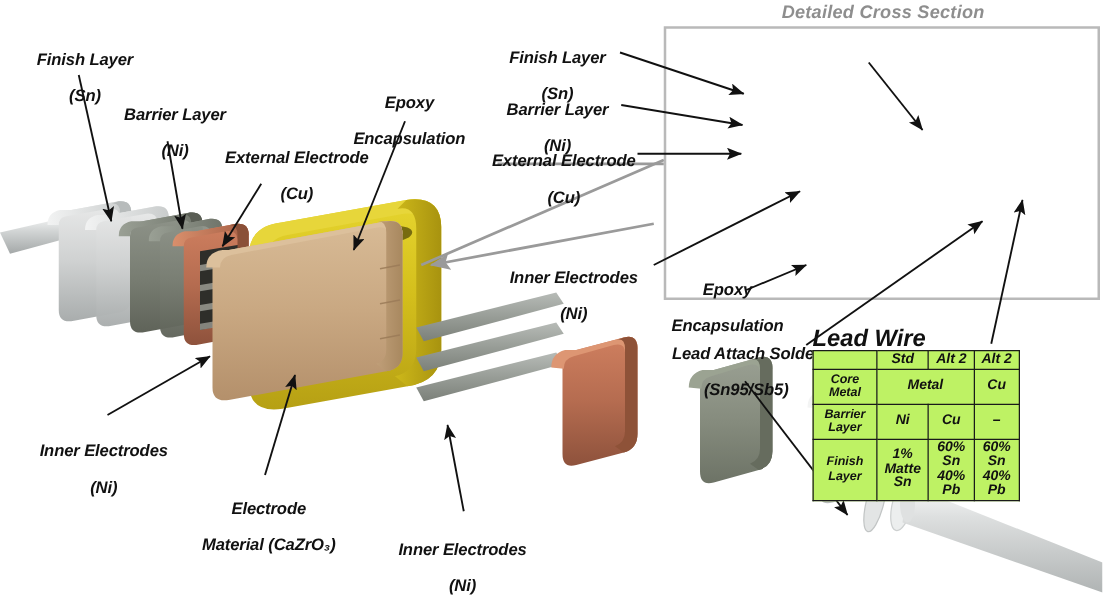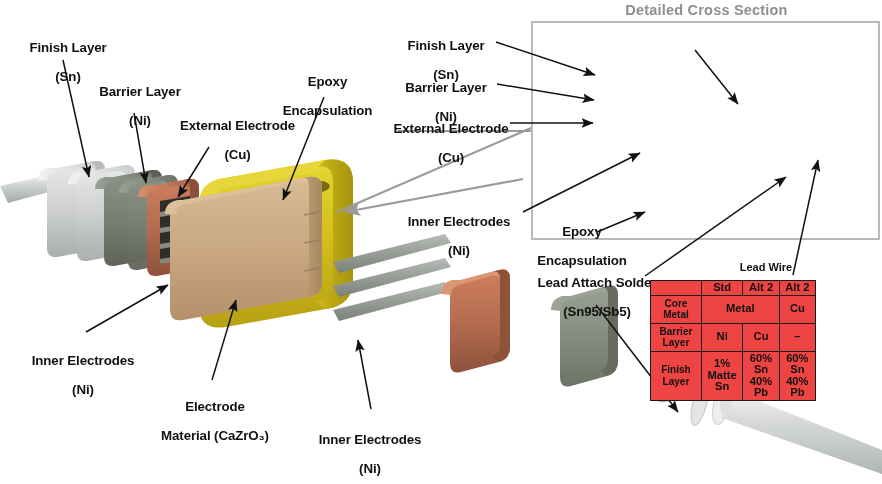--- a/index.html
+++ b/index.html
@@ -1,37 +1,37 @@
 <!DOCTYPE html>
 <html><head>
 <meta charset="utf-8">
 <style>
   html,body{margin:0;padding:0;background:#fff;}
   body{width:882px;height:484px;overflow:hidden;
        font-family:"Liberation Sans",sans-serif;color:#000;}
-  #root{position:relative;width:816px;height:484px;background:#fff;}
+  #root{position:relative;width:816px;height:484px;background:#fff;font-style:italic;}
 
   .lbl{position:absolute;font-size:13.3px;line-height:14.5px;font-weight:600;
        color:#111;text-align:center;white-space:pre-line;letter-spacing:-0.1px;}
   .lbl.r{text-align:right;}
 
   #xsec-title{position:absolute;left:531px;top:2px;width:351px;text-align:center;
       font-size:14.5px;font-weight:bold;color:#8e8e8e;letter-spacing:.2px;}
   #xsec-box{position:absolute;left:531px;top:21px;width:349px;height:219px;
       border:2px solid #b9b9b9;background:#fff;box-sizing:border-box;overflow:hidden;}
 
   svg{position:absolute;left:0;top:0;width:882px;height:484px;overflow:visible;}
   #artsvg{pointer-events:none;}
 
   
   #lead-table-wrap{position:absolute;left:650px;top:280px;}
-  #lead-table-title{position:absolute;left:650px;top:261px;width:232px;text-align:center;
-      font-size:11px;font-weight:600;color:#111;}
+  #lead-table-title{position:absolute;left:650px;top:261px;width:232px;
+      font-size:19px;font-weight:600;color:#111;}
   table{border-collapse:collapse;font-size:11.2px;font-weight:600;color:#111;
-        background:#ef4444;}
+        background:#bef264;}
   table td{border:1px solid #1a1a1a;text-align:center;padding:1px 3px;
            line-height:11.5px;white-space:pre-line;}
   td.rowhdr{text-align:center;width:72px;padding:2px 4px;font-size:10px;}
   td.c{width:52px;}
 </style>
 </head>
 <body>
 
 <div id="root">
 

